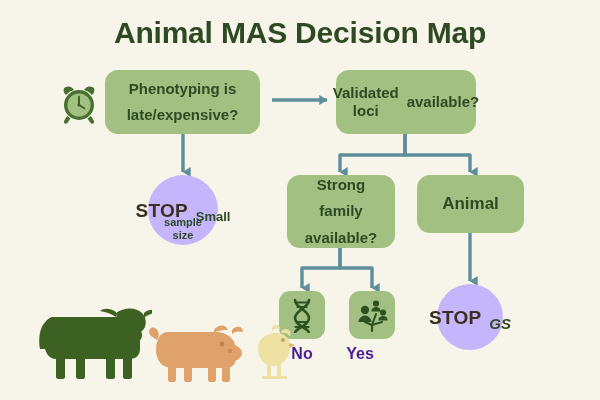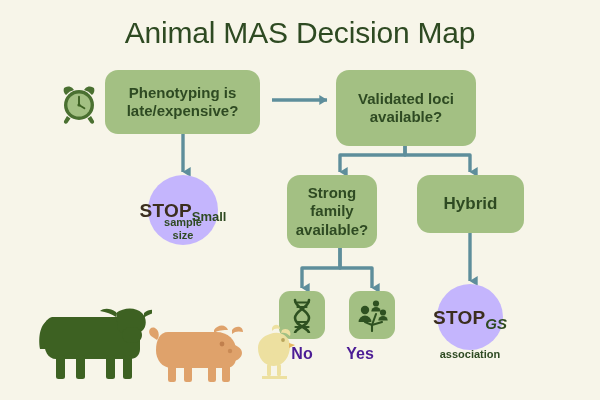--- a/index.html
+++ b/index.html
@@ -27,20 +27,21 @@
     height: 400px;
     pointer-events: none;
   }
   .node {
     position: absolute;
     box-sizing: border-box;
     display: flex;
     align-items: center;
     justify-content: center;
     text-align: center;
+    gap: 8px;
   }
   .decision-box {
     background: #A3C083;
     border-radius: 13px;
     color: #2E4A22;
     font-weight: bold;
     font-size: 15px;
     line-height: 1.22;
     padding: 4px 6px;
   }
@@ -93,21 +94,21 @@
     width: 60px;
   }
   #page-title {
     position: absolute;
     left: 0;
     top: 16px;
     width: 600px;
     text-align: center;
     color: #2E4A22;
     font-size: 30px;
-    font-weight: normal;
+    font-weight: bold;
     letter-spacing: -0.2px;
   }
   .clock-icon {
     position: absolute;
   }
   .animal {
     position: absolute;
   }
 </style>
 </head>
@@ -158,50 +159,49 @@
       </g>
       <circle cx="25" cy="27" r="1.6" fill="#3D6122"></circle>
     </svg>
   </div>
 
   <div class="node decision-box" style="left:105px; top:70px; width:155px; height:64px; flex-direction:column;">
     <span>Phenotyping is</span>
     <span>late/expensive?</span>
   </div>
 
-  <div class="node decision-box" style="left:336px; top:70px; width:140px; height:76px; flex-direction:column;">
+  <div class="node decision-box" style="left:336px; top:70px; width:140px; height:64px; ">
     <span>Validated loci</span>
     <span>available?</span>
   </div>
 
   <div class="node stop-circle" style="left:148px; top:175px; width:70px; height:70px;">
     <span class="stop-word">STOP</span>
     <span class="stop-sub">Small</span>
   </div>
   <div class="outside-caption" style="left:103px; top:216px;">
     <div>sample</div>
     <div>size</div>
   </div>
 
-  <div class="node decision-box" style="left:287px; top:175px; width:90px; height:73px; flex-direction:column;">
+  <div class="node decision-box" style="left:287px; top:175px; width:108px; height:73px; flex-direction:column;">
     <span>Strong</span>
     <span>family</span>
     <span>available?</span>
   </div>
 
   <div class="node decision-box" style="left:417px; top:175px; width:107px; height:58px; font-size:17px;">
-    <span>Hybrid</span>
+    <span>Animal</span>
   </div>
 
   <div class="node stop-circle" style="left:437px; top:284px; width:66px; height:66px;">
     <span class="stop-word">STOP</span>
     <span class="stop-sub" style="font-size:15px;font-style:italic;">GS</span>
   </div>
   <div class="outside-caption" style="left:390px; top:348px;">
-    <div>association</div>
   </div>
 
   <div class="icon-tile" style="left:279px; top:291px; width:46px; height:48px;">
     <svg width="32" height="36" viewBox="0 0 32 36">
       <g stroke="#2E5121" stroke-width="2.6" fill="none" stroke-linecap="round">
         <path d="M9,3 C9,11 23,13 23,21 C23,29 9,31 9,36"></path>
         <path d="M23,3 C23,11 9,13 9,21 C9,29 23,31 23,36"></path>
       </g>
       <g stroke="#2E5121" stroke-width="2.2" stroke-linecap="round">
         <line x1="9.5" y1="5.5" x2="22.5" y2="5.5"></line>

